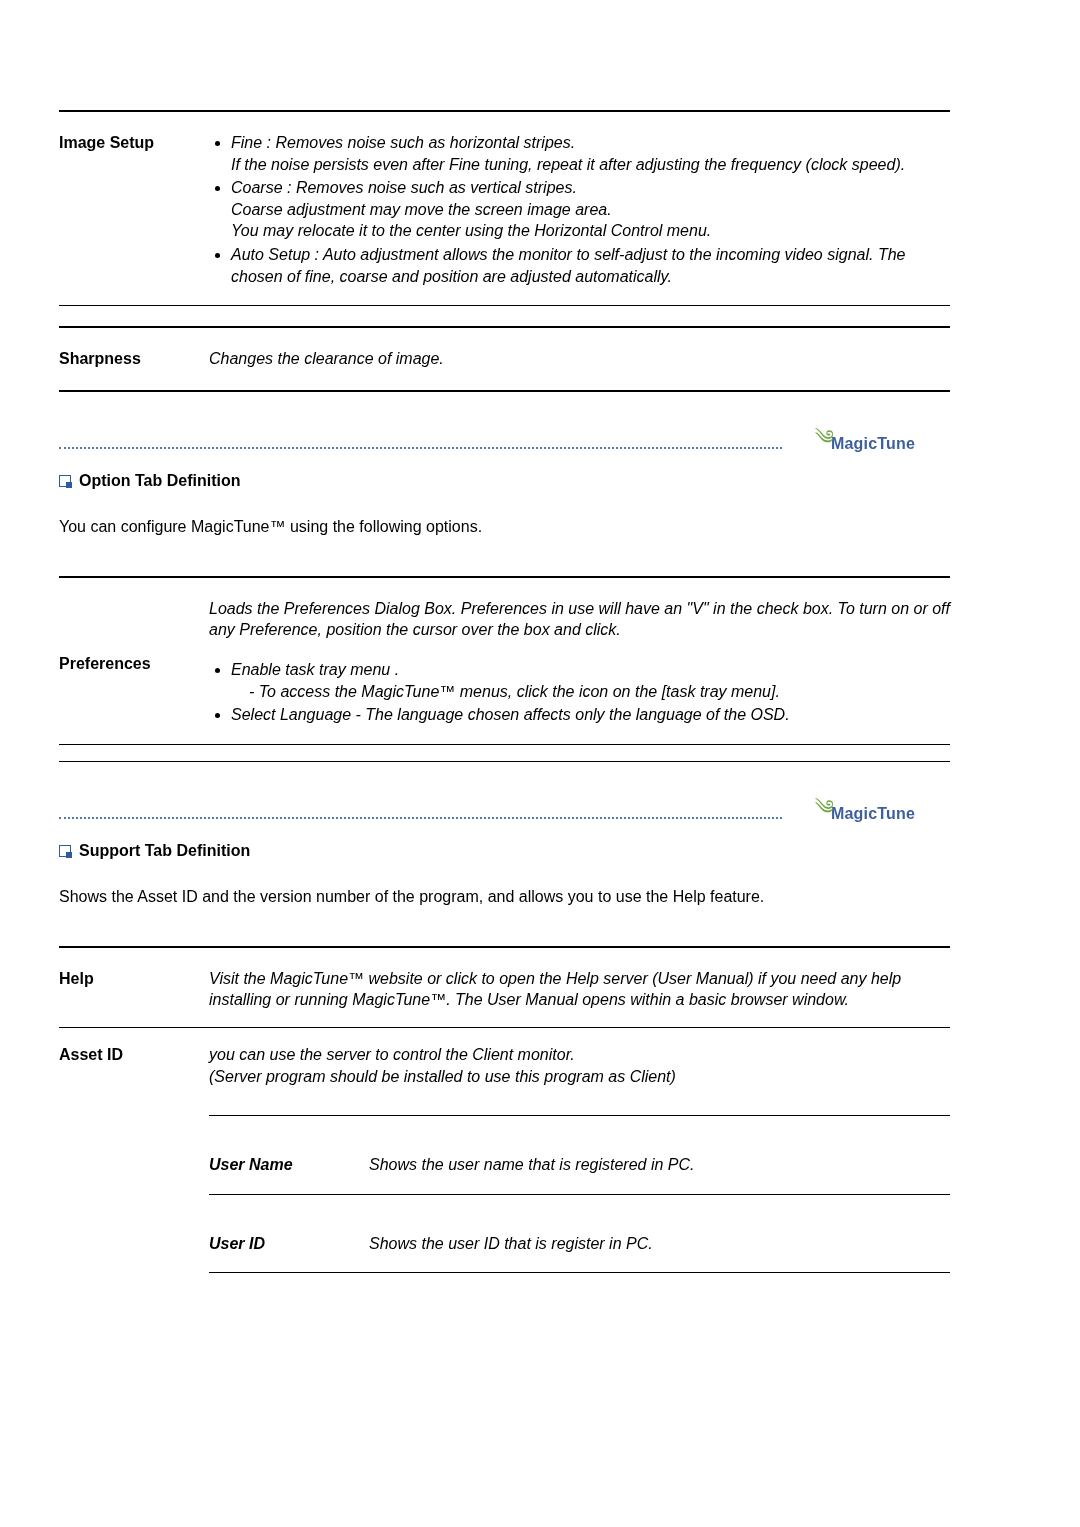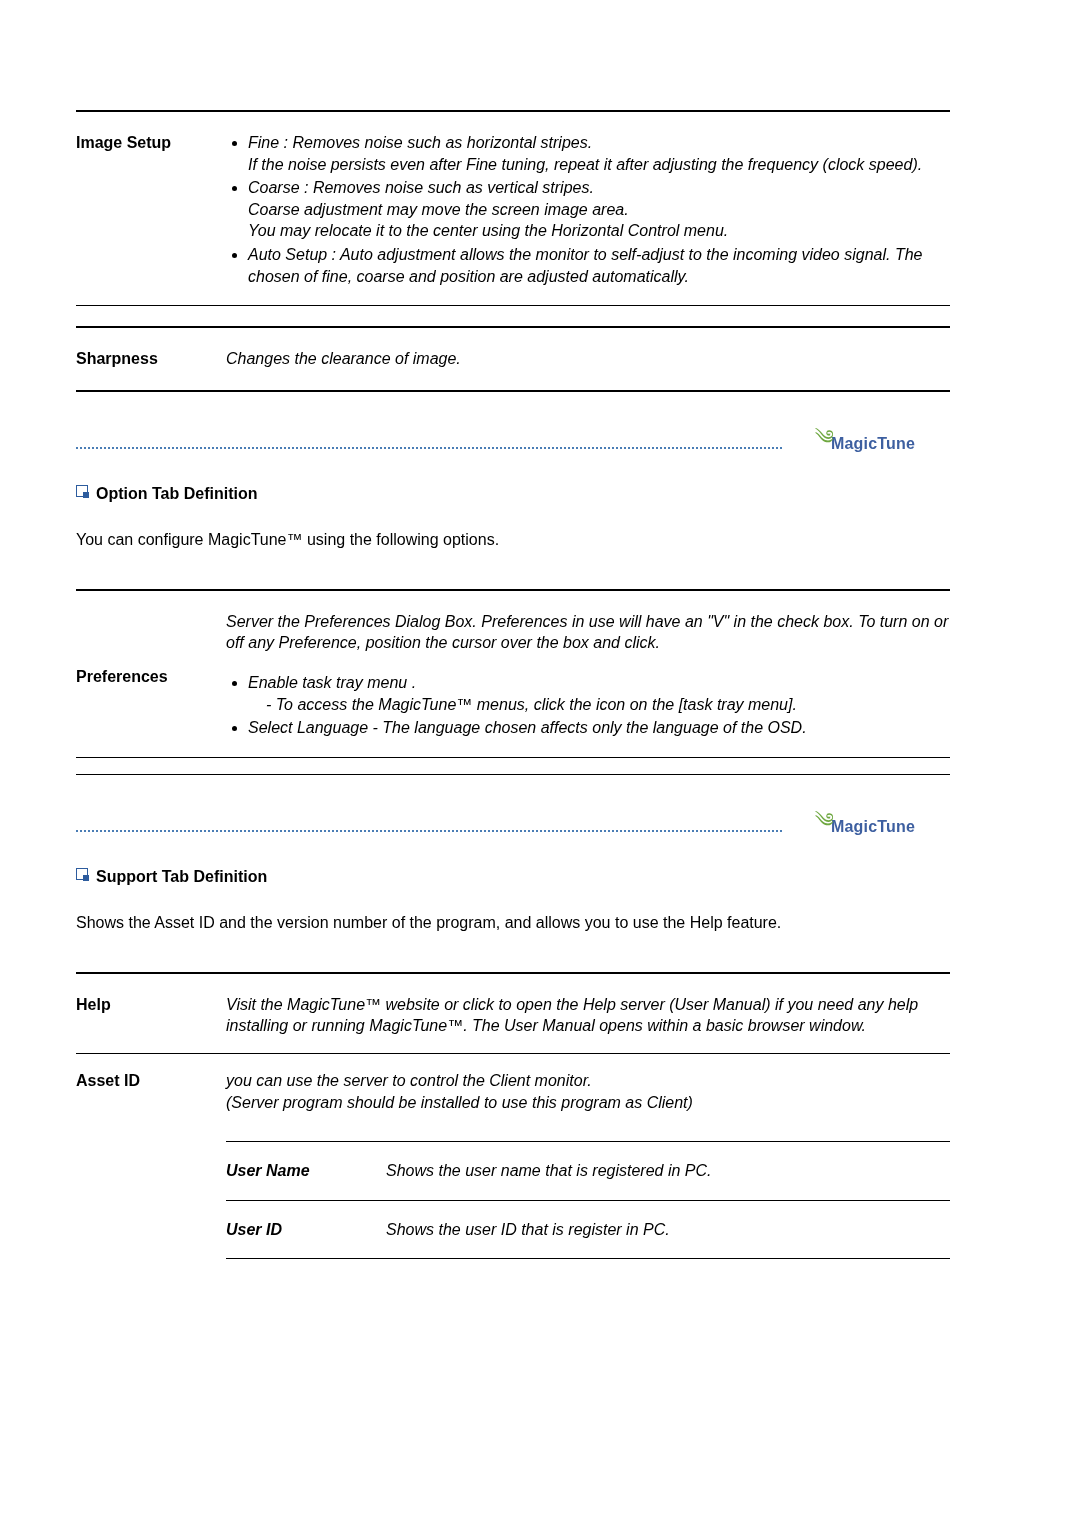--- a/index.html
+++ b/index.html
@@ -5,21 +5,21 @@
   body {
     margin: 0;
     padding: 0;
     font-family: Arial, Helvetica, sans-serif;
     font-size: 16px;
     color: #000;
     background: #fff;
     width: 1080px;
   }
   .page {
-    padding: 90px 130px 60px 76px;
+    padding: 90px 130px 60px 59px;
   }
   .sep {
     border: 0;
     border-top: 2px solid #000;
     margin: 20px 0;
   }
   .sep-thin {
     border: 0;
     border-top: 1px solid #000;
     margin: 16px 0;
@@ -83,23 +83,23 @@
   }
   .logo-text {
     color: #3d5fa0;
     font-size: 16px;
     font-weight: bold;
     letter-spacing: 0.2px;
     margin-left: -3px;
   }
   .section-heading {
     font-weight: bold;
-    margin: 29px 0 28px 0;
-    display: flex;
-    align-items: flex-start;
+    margin: 16px 0 28px 0;
+    display: flex;
+    align-items: center;
   }
   .heading-glyph {
     display: inline-block;
     width: 10px;
     height: 10px;
     border: 1px solid #2d5c9e;
     margin-right: 8px;
     position: relative;
   }
   .heading-glyph::after {
@@ -119,20 +119,21 @@
     margin: 18px 0;
     align-items: flex-end;
   }
   .sub-term {
     font-weight: bold;
     width: 160px;
     flex-shrink: 0;
   }
   .sub-body {
     flex: 1;
+    margin-top: 20px;
   }
   .indented {
     padding-left: 18px;
   }
   .preserve {
     white-space: pre-line;
   }
 </style>
 </head>
 <body>
@@ -180,21 +181,21 @@
     <span>Option Tab Definition</span>
   </div>
 
   <p class="section-intro">You can configure MagicTune™ using the following options.</p>
 
   <hr class="sep">
 
   <div class="def-row">
     <div class="def-term" style="align-self:center;">Preferences</div>
     <div class="def-body">
-      <div style="margin-bottom:18px;">Server the Preferences Dialog Box. Preferences in use will have an "V" in the check box. To turn on or off any Preference, position the cursor over the box and click.</div>
+      <div style="margin-bottom:18px;">Loads the Preferences Dialog Box. Preferences in use will have an "V" in the check box. To turn on or off any Preference, position the cursor over the box and click.</div>
       <ul class="bullets">
         <li>
           <span>Enable task tray menu .</span>
           <div class="indented preserve">- To access the MagicTune™ menus, click the icon on the [task tray menu].</div>
         </li>
         <li>Select Language - The language chosen affects only the language of the OSD.</li>
       </ul>
     </div>
   </div>
 

